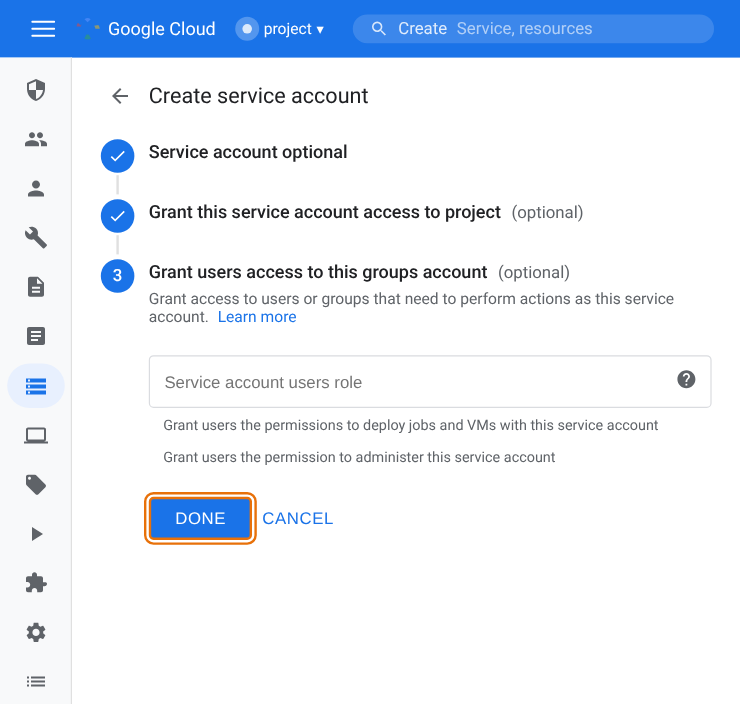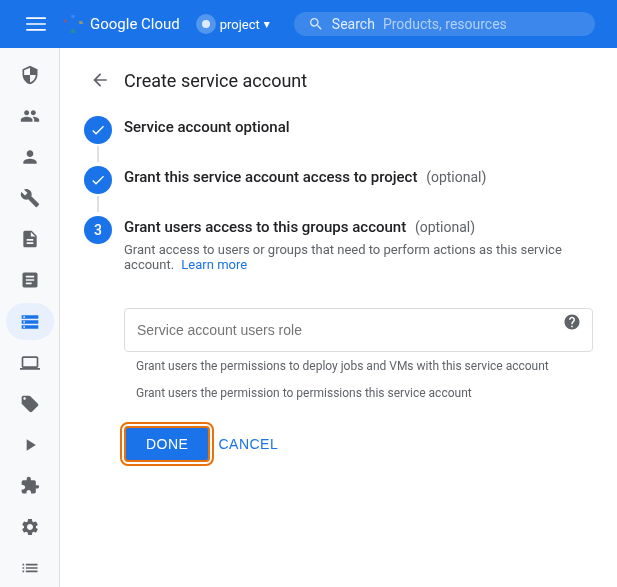--- a/index.html
+++ b/index.html
@@ -210,21 +210,20 @@
     .input-field {
       width: 100%;
       height: 44px;
       border: 1px solid #dadce0;
       border-radius: 4px;
       padding: 0 40px 0 12px;
       font-size: 14px;
       color: #202124;
       background: #fff;
       outline: none;
-      margin-top: 12px;
     }
     .input-help-icon {
       position: absolute;
       right: 12px;
       top: 50%;
       transform: translateY(-50%);
       color: #5f6368;
       font-size: 16px;
       cursor: pointer;
     }
@@ -297,22 +296,22 @@
           <circle cx="12" cy="12" r="8"></circle>
         </svg>
     </div>
     <span style="color:#fff;font-size:13px;">project</span>
     <span style="color:#fff;font-size:12px;">▾</span>
   </div>
   <div class="topbar-search">
     <svg width="16" height="16" viewBox="0 0 24 24" fill="rgba(255,255,255,0.8)">
       <path d="M15.5 14h-.79l-.28-.27A6.47 6.47 0 0 0 16 9.5 6.5 6.5 0 1 0 9.5 16c1.61 0 3.09-.59 4.23-1.57l.27.28v.79l5 4.99L20.49 19l-4.99-5zm-6 0C7.01 14 5 11.99 5 9.5S7.01 5 9.5 5 14 7.01 14 9.5 11.99 14 9.5 14z"></path>
     </svg>
-    <span style="color:rgba(255,255,255,0.85);font-size:14px;">Search</span>
-    <span style="color:rgba(255,255,255,0.6);font-size:14px;">Products, resources</span>
+    <span style="color:rgba(255,255,255,0.85);font-size:14px;">Create</span>
+    <span style="color:rgba(255,255,255,0.6);font-size:14px;">Service, resources</span>
   </div>
 </div>
 
 <div class="layout">
 
   <div class="sidebar">
     <div class="sidebar-item">
       <svg width="20" height="20" viewBox="0 0 24 24" fill="#5f6368">
           <path d="M12 1L3 5v6c0 5.55 3.84 10.74 9 12 5.16-1.26 9-6.45 9-12V5l-9-4zm0 10.99h7c-.53 4.12-3.28 7.79-7 8.94V12H5V6.3l7-3.11v8.8z"></path>
         </svg>
@@ -440,21 +439,21 @@
         <div class="input-wrapper">
           <input class="input-field" type="text" placeholder="Service account users role" style="">
           <span class="input-help-icon">
             <svg width="18" height="18" viewBox="0 0 24 24" fill="#5f6368">
                 <path d="M12 2C6.48 2 2 6.48 2 12s4.48 10 10 10 10-4.48 10-10S17.52 2 12 2zm1 17h-2v-2h2v2zm2.07-7.75l-.9.92C13.45 12.9 13 13.5 13 15h-2v-.5c0-1.1.45-2.1 1.17-2.83l1.24-1.26c.37-.36.59-.86.59-1.41 0-1.1-.9-2-2-2s-2 .9-2 2H8c0-2.21 1.79-4 4-4s4 1.79 4 4c0 .88-.36 1.68-.93 2.25z"></path>
               </svg>
           </span>
         </div>
         <div class="input-hint">Grant users the permissions to deploy jobs and VMs with this service account</div>
 
-        <div class="input-hint">Grant users the permission to permissions this service account</div>
+        <div class="input-hint">Grant users the permission to administer this service account</div>
 
         <div class="buttons-row">
           <button class="btn-done">DONE</button>
           <button class="btn-cancel">CANCEL</button>
         </div>
       </div>
     </div>
   </div>
 </div>
 

